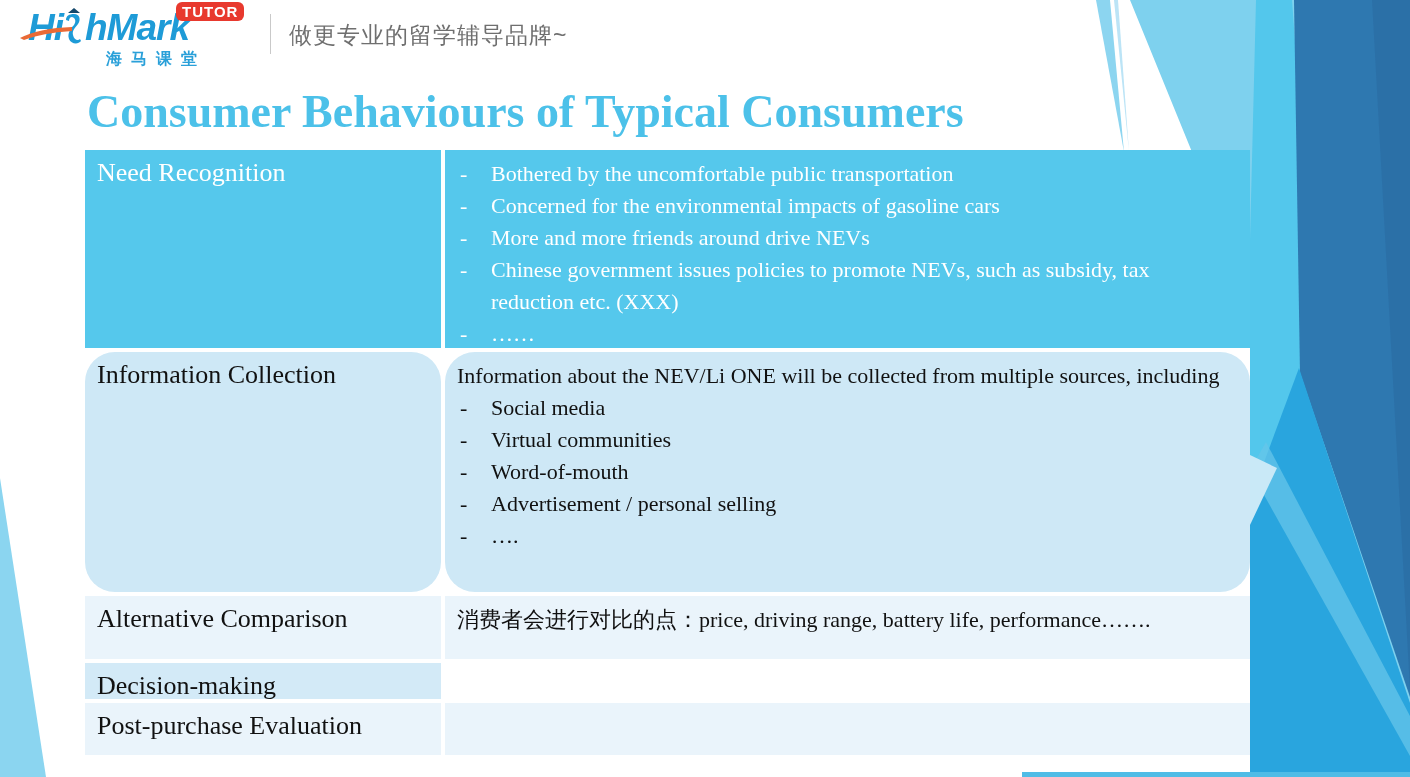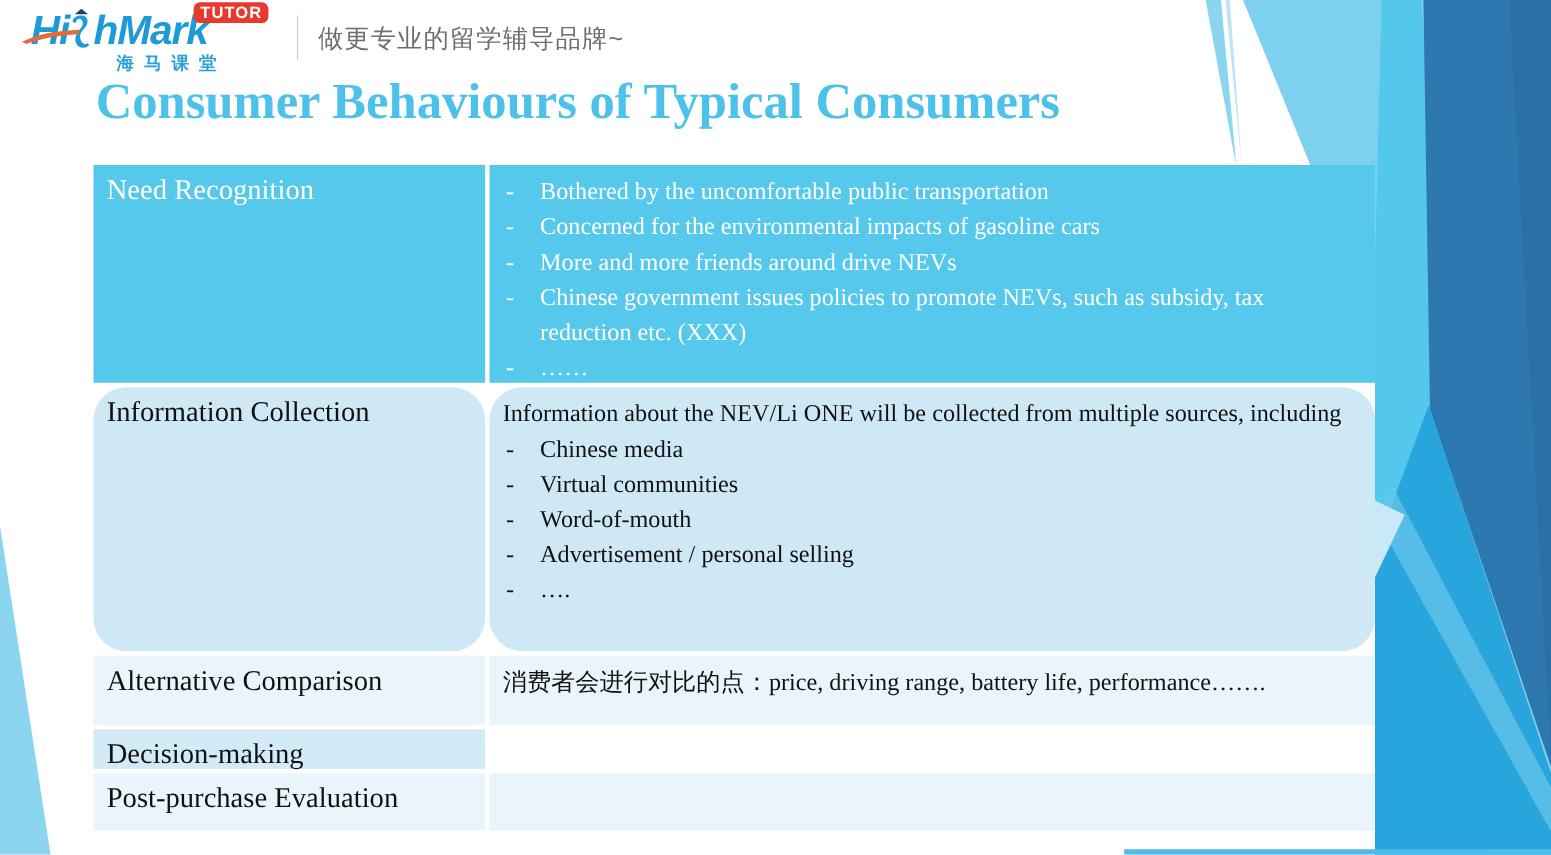--- a/index.html
+++ b/index.html
@@ -45,21 +45,21 @@
     margin: 0 0 0 78px; line-height: 22px;
   }
   .header-divider { width: 1px; height: 40px; background: #C9C9C9; margin: 6px 18px 0 14px; }
   .tagline {
     font-family: "Liberation Sans", sans-serif;
     color: #6F6F6F; font-size: 23px; margin-top: 12px; letter-spacing: 1px;
   }
 
   
   .slide-title {
-    position: absolute; left: 87px; top: 64px; z-index: 3;
+    position: absolute; left: 87px; top: 84px; z-index: 3;
     font-family: "Liberation Serif", serif;
     font-weight: bold; font-size: 46px; line-height: 56px;
     color: #4CC1E9; white-space: nowrap;
   }
 
   
   .cb-table { position: absolute; left: 85px; top: 150px; width: 1165px; z-index: 2; }
   .t-row { display: flex; margin-bottom: 4px; }
   .t-label {
     width: 356px; flex: 0 0 356px; margin-right: 4px;
@@ -137,21 +137,21 @@
         <li class="bullet">……</li>
       </ul>
     </div>
   </div>
 
   <div class="t-row row-2">
     <div class="t-label bg-mid">Information Collection</div>
     <div class="t-content bg-mid">
       <div>Information about the NEV/Li ONE will be collected from multiple sources, including</div>
       <ul class="bullets">
-        <li class="bullet">Chinese media</li>
+        <li class="bullet">Social media</li>
         <li class="bullet">Virtual communities</li>
         <li class="bullet">Word-of-mouth</li>
         <li class="bullet">Advertisement / personal selling</li>
         <li class="bullet">….</li>
       </ul>
     </div>
   </div>
 
   <div class="t-row row-3">
     <div class="t-label bg-light">Alternative Comparison</div>

